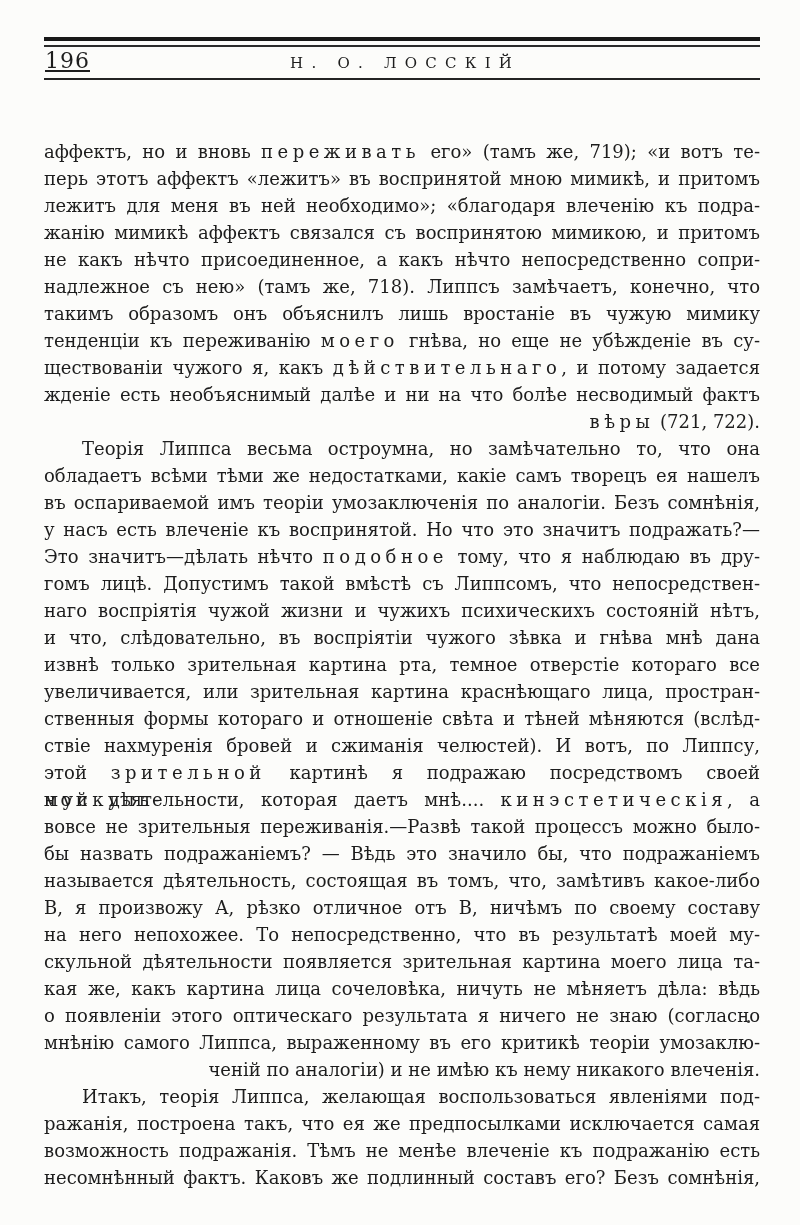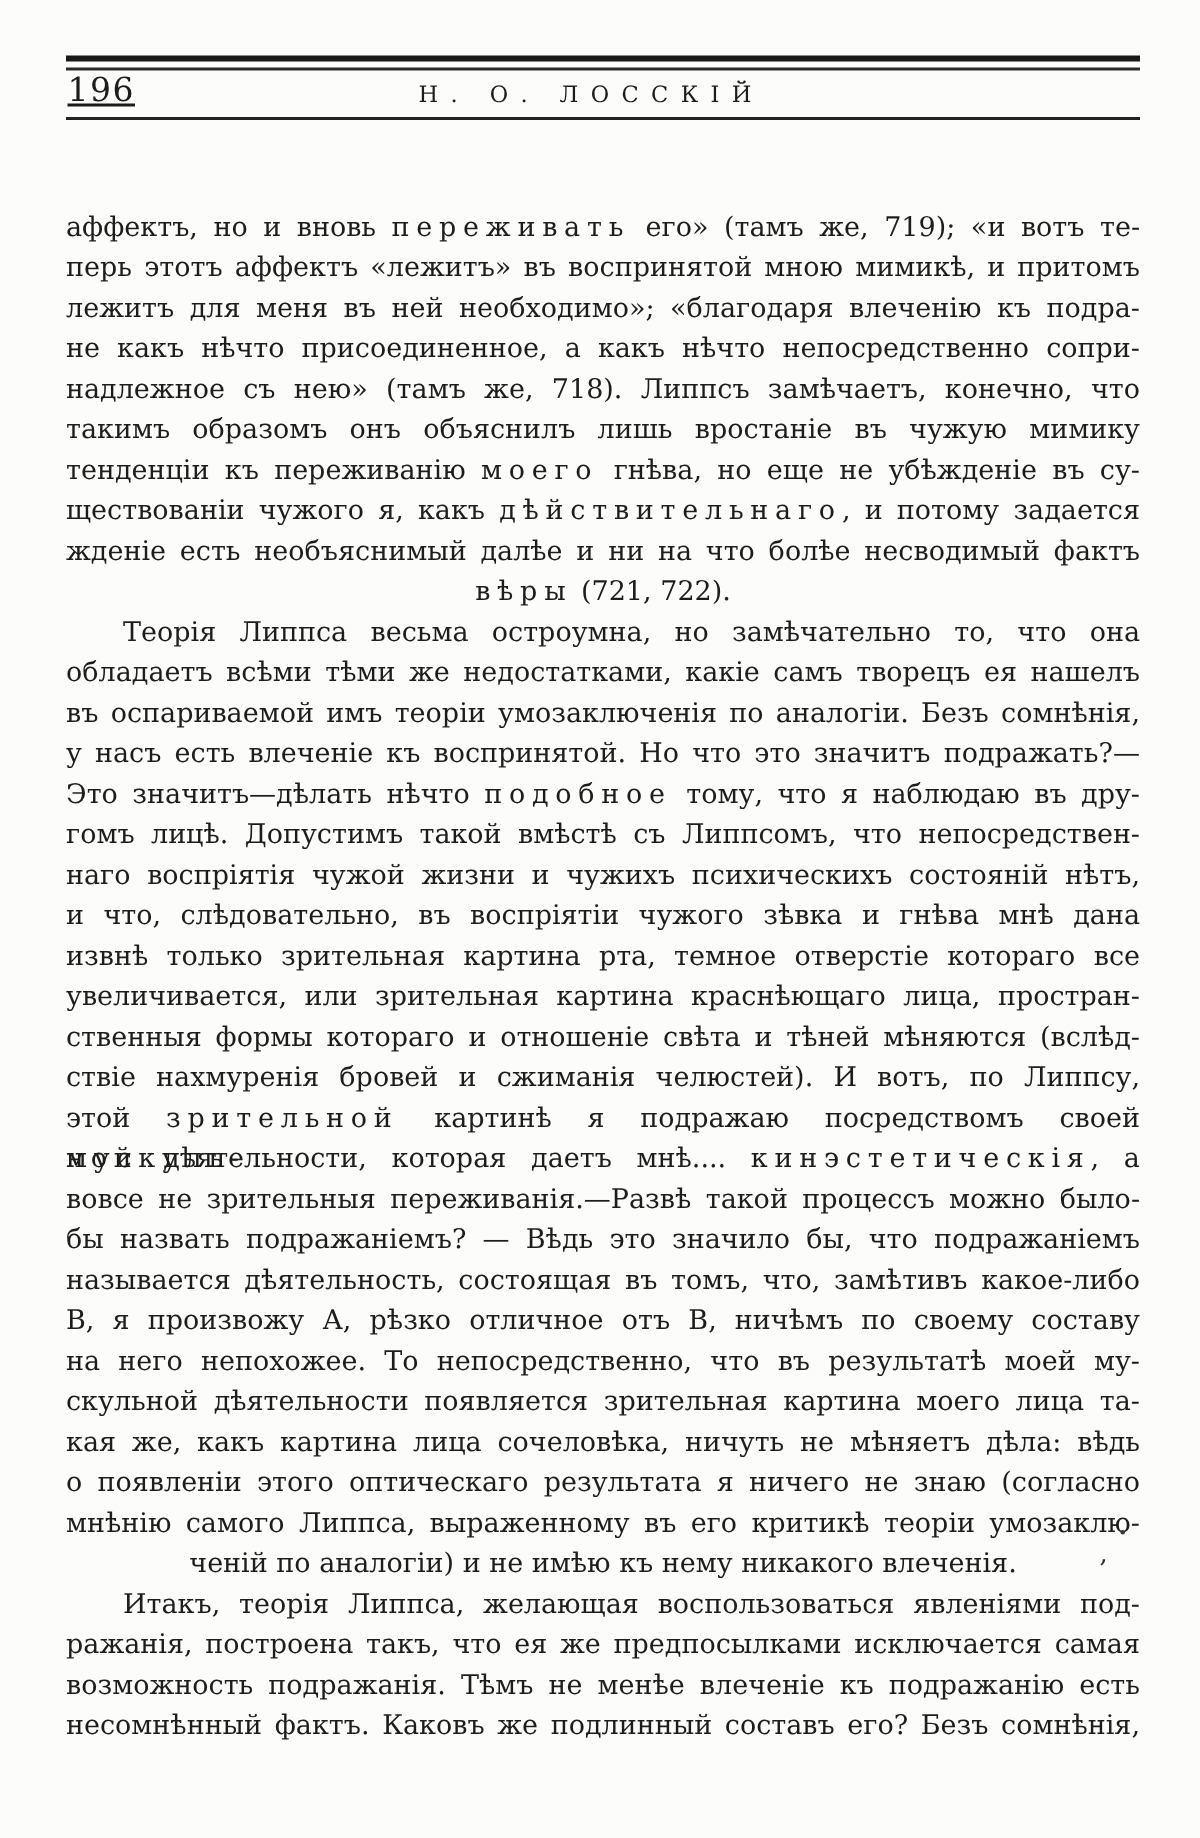--- a/index.html
+++ b/index.html
@@ -15,37 +15,37 @@
   .rule{position:absolute;left:44px;width:716px;background:#181818;}
   .rule-thick{top:37px;height:4px;}
   .rule-thin{top:45px;height:2px;background:#2b2b2b;}
   .rule-under{top:78px;height:2px;background:#232323;}
   
   .page-number{
     position:absolute;left:45px;top:49px;
     font-size:22px;line-height:24px;letter-spacing:1px;text-decoration:underline;
   }
   .running-title{
-    position:absolute;left:32px;top:54px;width:716px;
+    position:absolute;left:43px;top:54px;width:716px;
     text-align:center;font-size:15px;letter-spacing:0.55em;
     text-indent:0.55em; 
   }
   
   .body-text{
     position:absolute;left:44px;top:94px;width:716px;
     font-size:18px;line-height:27px;margin-top:44px;
   }
   .para{margin:0;padding:0;}
   .line{
     height:27px;
     text-align:justify;
     text-align-last:justify;
     white-space:normal;
   }
-  .line.nojust{text-align:center;text-align-last:auto;}
+  .line.nojust{text-align:right;text-align-last:auto;}
   .line.indent{text-indent:38px;}
   .sp{letter-spacing:0.25em;}
   
   .artifact-comma{
     position:absolute;left:733px;top:1026px;
     font-size:17px;color:#2a2a2a;
   }
   .artifact-dot{
     position:absolute;left:747px;top:1020px;
     width:3px;height:3px;background:#3a3a3a;border-radius:50%;
@@ -63,20 +63,21 @@
 
   <div class="running-title">Н. О. ЛОССКІЙ</div>
 
   <div class="rule rule-under"></div>
 
   <div class="body-text">
       <div class="para">
         <div class="line"><span class="seg">аффектъ, но и вновь </span><span class="sp">переживать</span><span class="seg"> его» (тамъ же, 719); «и вотъ те-</span></div>
         <div class="line"><span class="seg">перь этотъ аффектъ «лежитъ» въ воспринятой мною мимикѣ, и притомъ</span></div>
         <div class="line"><span class="seg">лежитъ для меня въ ней необходимо»; «благодаря влеченію къ подра-</span></div>
+        <div class="line"><span class="seg">жанію мимикѣ аффектъ связался съ воспринятою мимикою, и притомъ</span></div>
         <div class="line"><span class="seg">не какъ нѣчто присоединенное, а какъ нѣчто непосредственно сопри-</span></div>
         <div class="line"><span class="seg">надлежное съ нею» (тамъ же, 718). Липпсъ замѣчаетъ, конечно, что</span></div>
         <div class="line"><span class="seg">такимъ образомъ онъ объяснилъ лишь вростаніе въ чужую мимику</span></div>
         <div class="line"><span class="seg">тенденціи къ переживанію </span><span class="sp">моего</span><span class="seg"> гнѣва, но еще не убѣжденіе въ су-</span></div>
         <div class="line"><span class="seg">ществованіи чужого я, какъ </span><span class="sp">дѣйствительнаго</span><span class="seg">, и потому задается</span></div>
         <div class="line"><span class="seg">жденіе есть необъяснимый далѣе и ни на что болѣе несводимый фактъ</span></div>
         <div class="line nojust"><span class="sp">вѣры</span><span class="seg"> (721, 722).</span></div>
       </div>
       <div class="para">
         <div class="line indent"><span class="seg">Теорія Липпса весьма остроумна, но замѣчательно то, что она</span></div>

